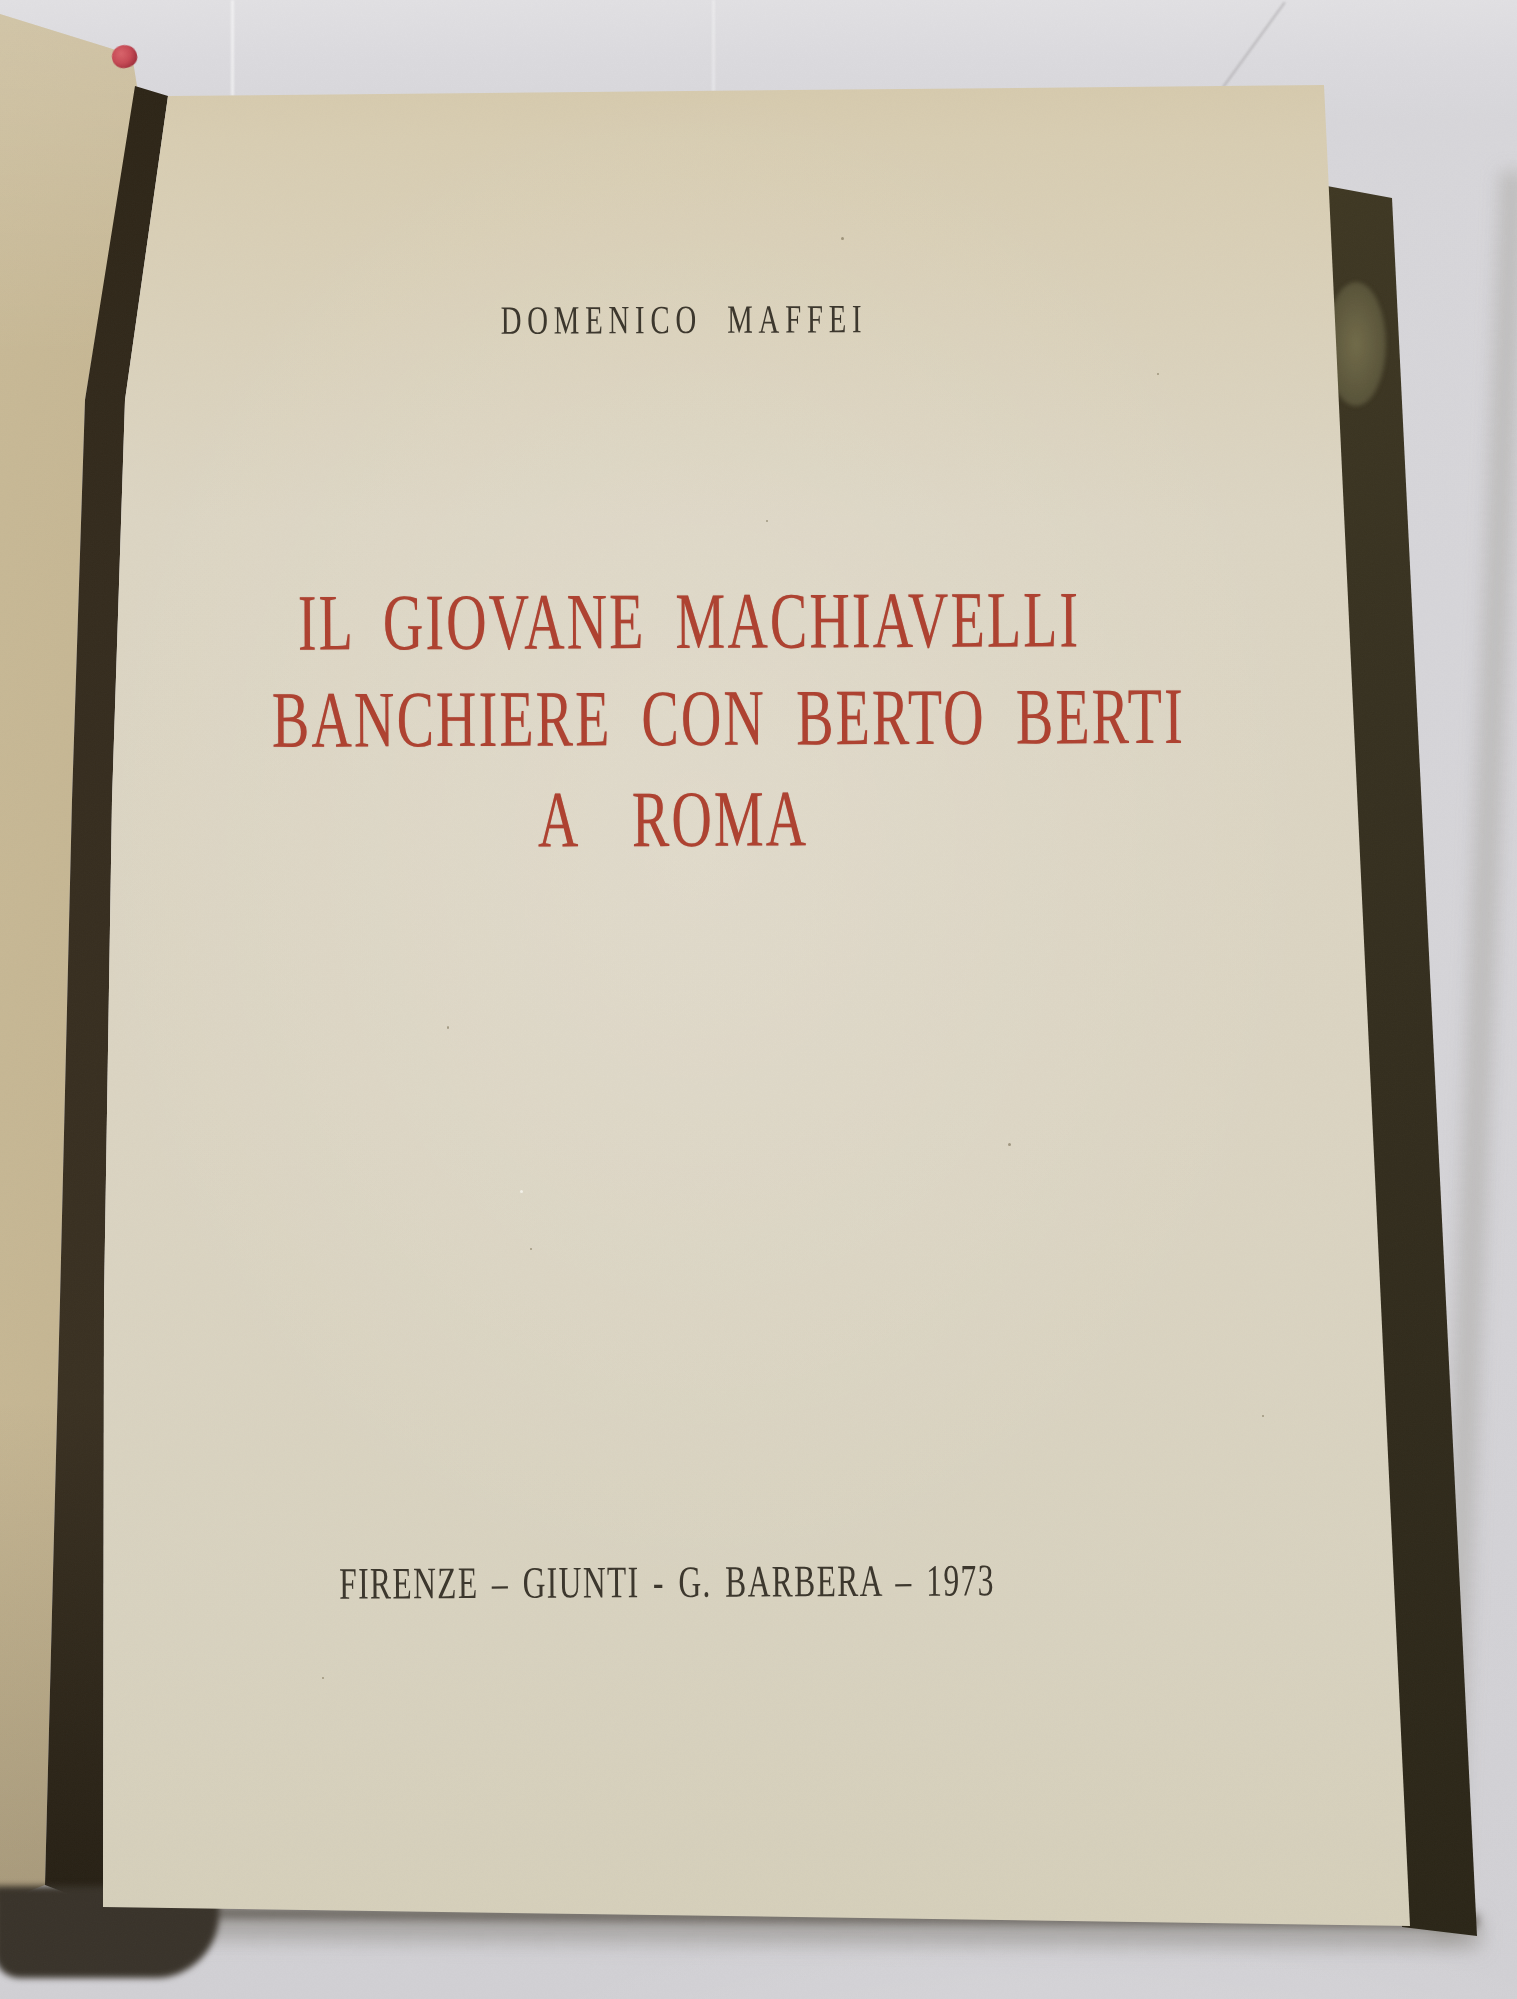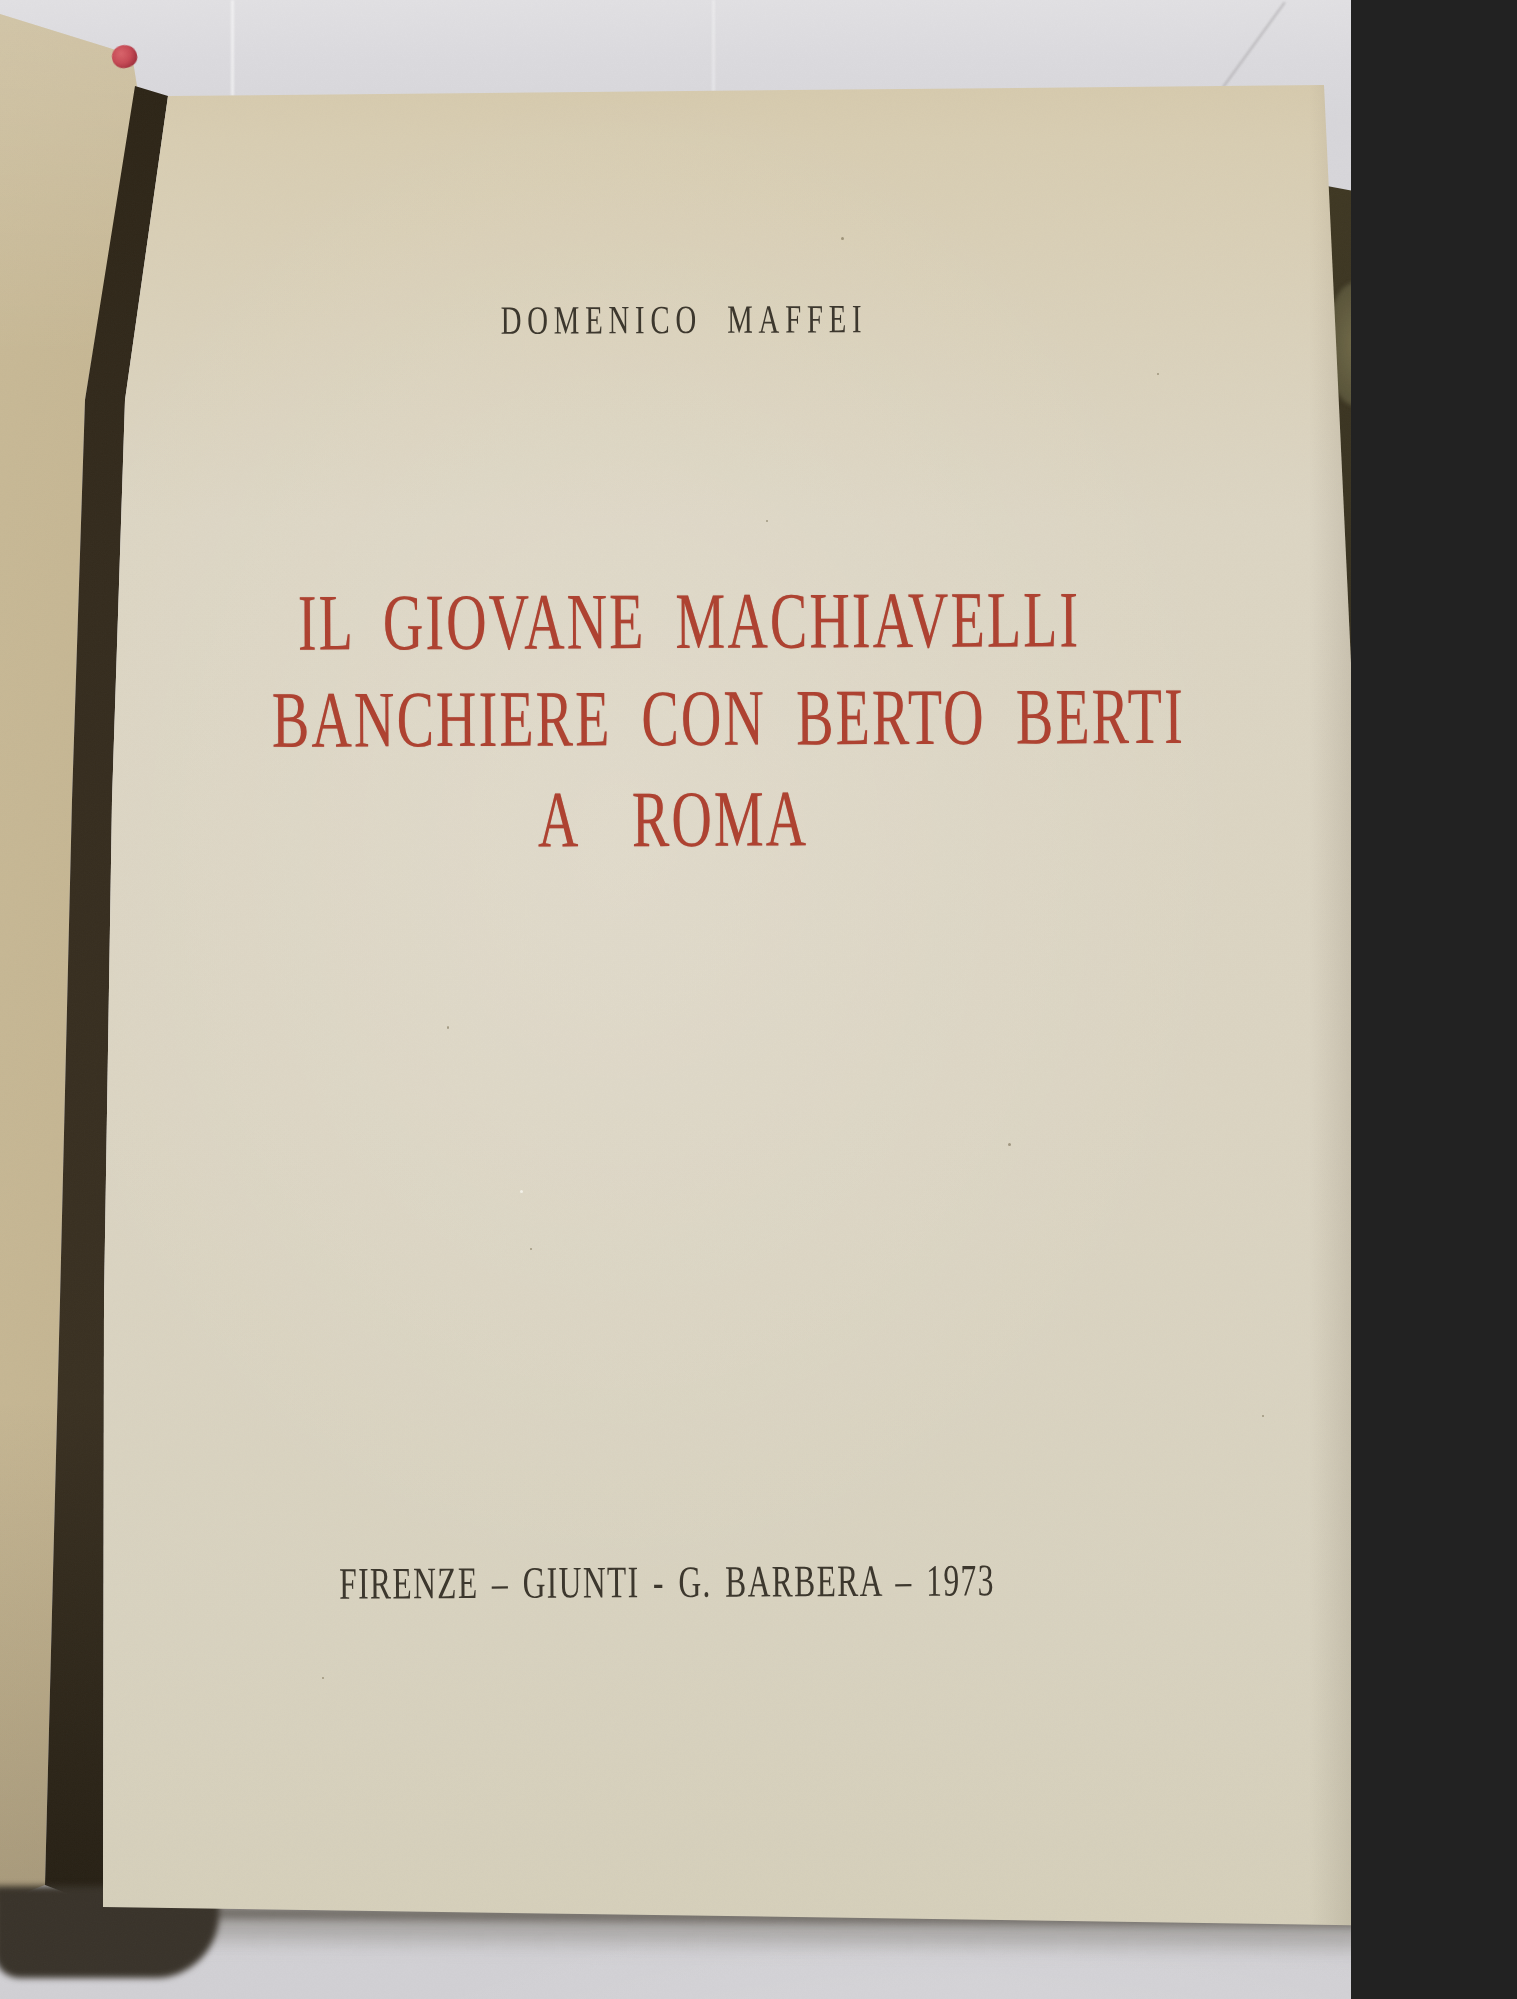--- a/index.html
+++ b/index.html
@@ -1,17 +1,17 @@
 <!DOCTYPE html>
 <html style="--title-red: #ae4130; --ink-black: #3b362c; --page-cream: #dbd4c2; --page-cream-top: #d2c5a6; --background-gray: #d5d4d8; --background-top: #e1e0e3; --left-page-tan: #c8b996; --left-page-tan-dark: #83735a; --gutter-dark: #352c1e; --cover-dark: #373120; --cover-olive: #77714e; --ribbon-red: #c64a55;"><head>
 <meta charset="utf-8">
 <style>
   html,body{margin:0;padding:0;background:#222;}
   .stage{
-    position:relative;width:1351px;height:1999px;overflow:hidden;
+    position:relative;width:1517px;height:1999px;overflow:hidden;
     font-family:"Liberation Serif","DejaVu Serif",serif;
   }
   
   .bg{
     position:absolute;inset:0;
     background:
       radial-gradient(1200px 500px at 70% 110%, rgba(255,255,255,.22), transparent 60%),
       linear-gradient(180deg, var(--background-top) 0px, #dbdade 60px, #d7d6da 120px, var(--background-gray) 55%, #d1d0d4 100%);
   }
   .crease{position:absolute;filter:blur(1px);}

